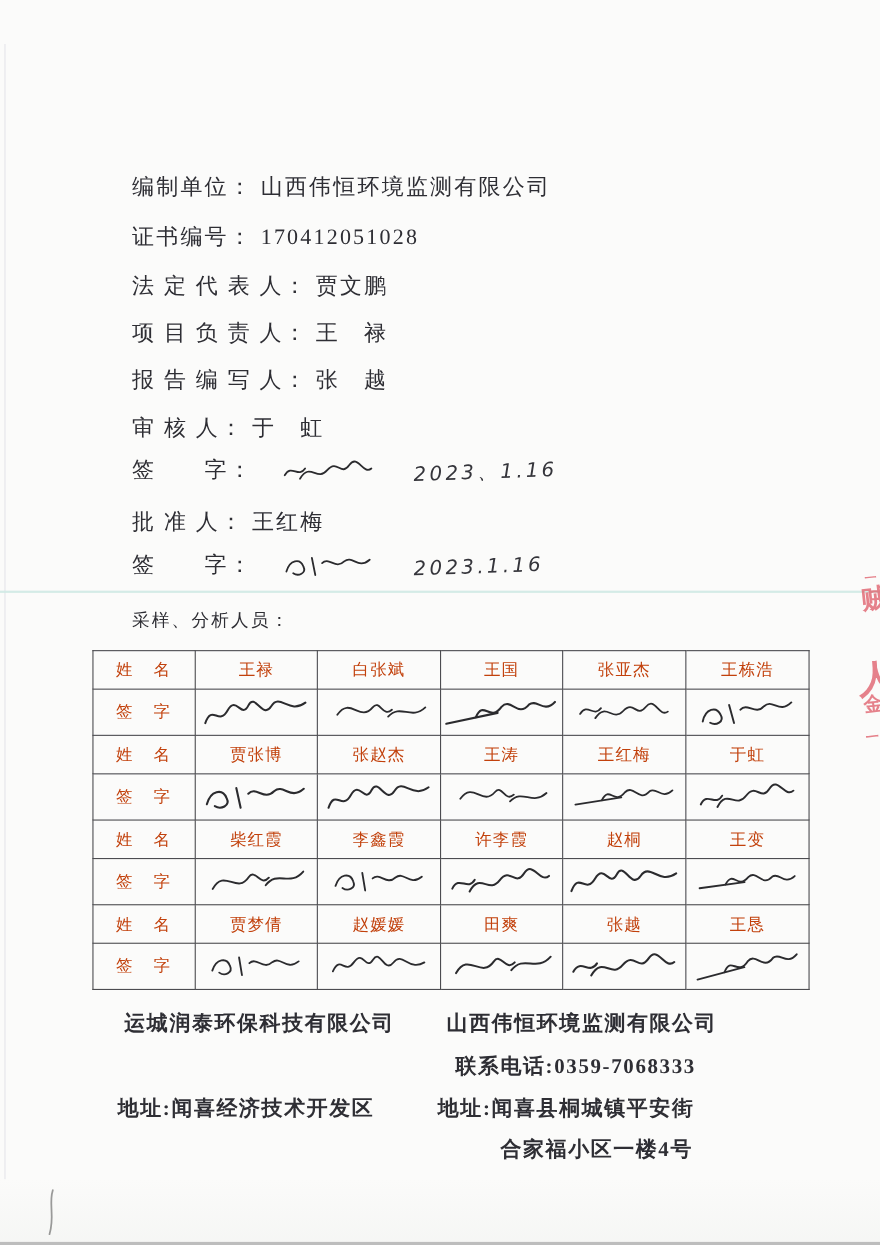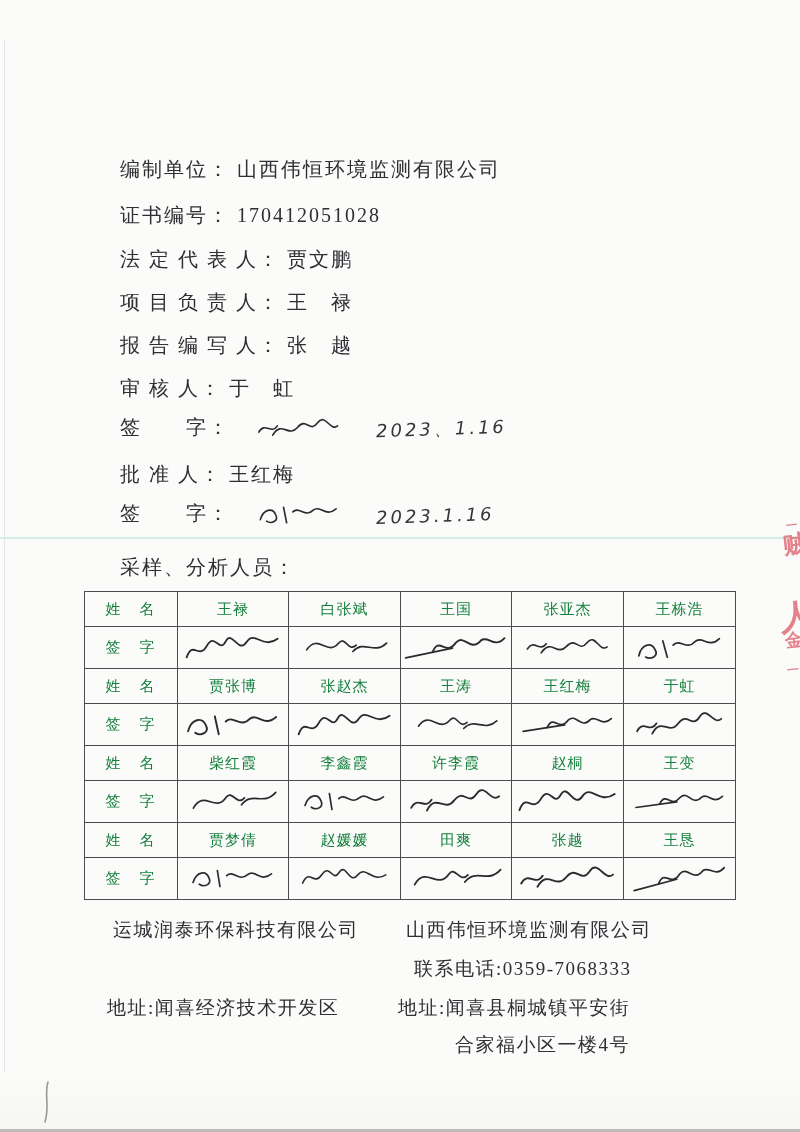--- a/index.html
+++ b/index.html
@@ -19,37 +19,37 @@
   .pen-mark{position:absolute;left:38px;top:1040px;}
   
   .fline{position:absolute;left:120px;font-size:20px;letter-spacing:2px;white-space:nowrap;}
   .fline .val{margin-left:7px;}
   .f0{top:116px}.f1{top:162px}.f2{top:206px}.f3{top:249px}.f4{top:292px}
   .f5{top:335px}.f6{top:372px}.f7{top:421px}.f8{top:458px}
   .sig-hand{vertical-align:middle;margin-left:14px;}
   .hand-date{font-family:"DejaVu Sans",sans-serif;font-style:italic;font-size:18px;
     letter-spacing:3px;color:#35353b;display:inline-block;transform:rotate(-2deg);
     margin-left:22px;vertical-align:middle;}
-  .section-title{position:absolute;left:120px;top:514px;font-size:20px;letter-spacing:2px;}
+  .section-title{position:absolute;left:120px;top:514px;font-size:16px;letter-spacing:2px;}
   
   .ptable{position:absolute;left:84px;top:551px;border-collapse:collapse;table-layout:fixed;
     width:651px;}
-  .ptable td{border:1px solid #4c4c50;text-align:center;font-size:15px;color:#15803d;
+  .ptable td{border:1px solid #4c4c50;text-align:center;font-size:15px;color:#c2410c;
     letter-spacing:1px;overflow:visible;padding:0;}
   .ptable{border:1.5px solid #3d3d41;}
   .r-name td{height:34px;}
   .r-sign td{height:41px;}
   .ptable td.lab{letter-spacing:2px;}
   .sigcell svg{display:block;margin:0 auto;overflow:visible;}
   .sig{stroke:#2b2b2e;stroke-width:2.1;fill:none;stroke-linecap:round;stroke-linejoin:round;}
   .sg0{transform:rotate(-3deg)}.sg1{transform:rotate(2deg) scale(.92)}
   .sg2{transform:rotate(-1deg) scale(1.04)}.sg3{transform:rotate(3deg) scale(.9)}
   .sg4{transform:rotate(-4deg) scale(.96)}
   
-  .ftline{position:absolute;font-size:19px;letter-spacing:1.5px;white-space:nowrap;}
+  .ftline{position:absolute;font-size:19px;letter-spacing:1.5px;white-space:nowrap;font-weight:bold;}
   .fl-c1{left:113px;top:877px}.fr-c1{left:406px;top:877px}
   .fl-c2{left:113px;top:916px}.fr-c2{left:414px;top:916px}
   .fl-c3{left:107px;top:955px}.fr-c3{left:398px;top:955px}
   .fl-c4{left:145px;top:992px}.fr-c4{left:455px;top:992px}
   
   .stamp{position:absolute;right:0;top:470px;width:26px;height:200px;overflow:hidden;}
   .stamp span{position:absolute;color:#e0606c;opacity:.78;font-weight:bold;
     font-family:"Liberation Serif",serif;transform:rotate(-6deg);}
   .st0{left:12px;top:8px;font-size:11px;}
   .st1{left:9px;top:18px;font-size:24px;}

